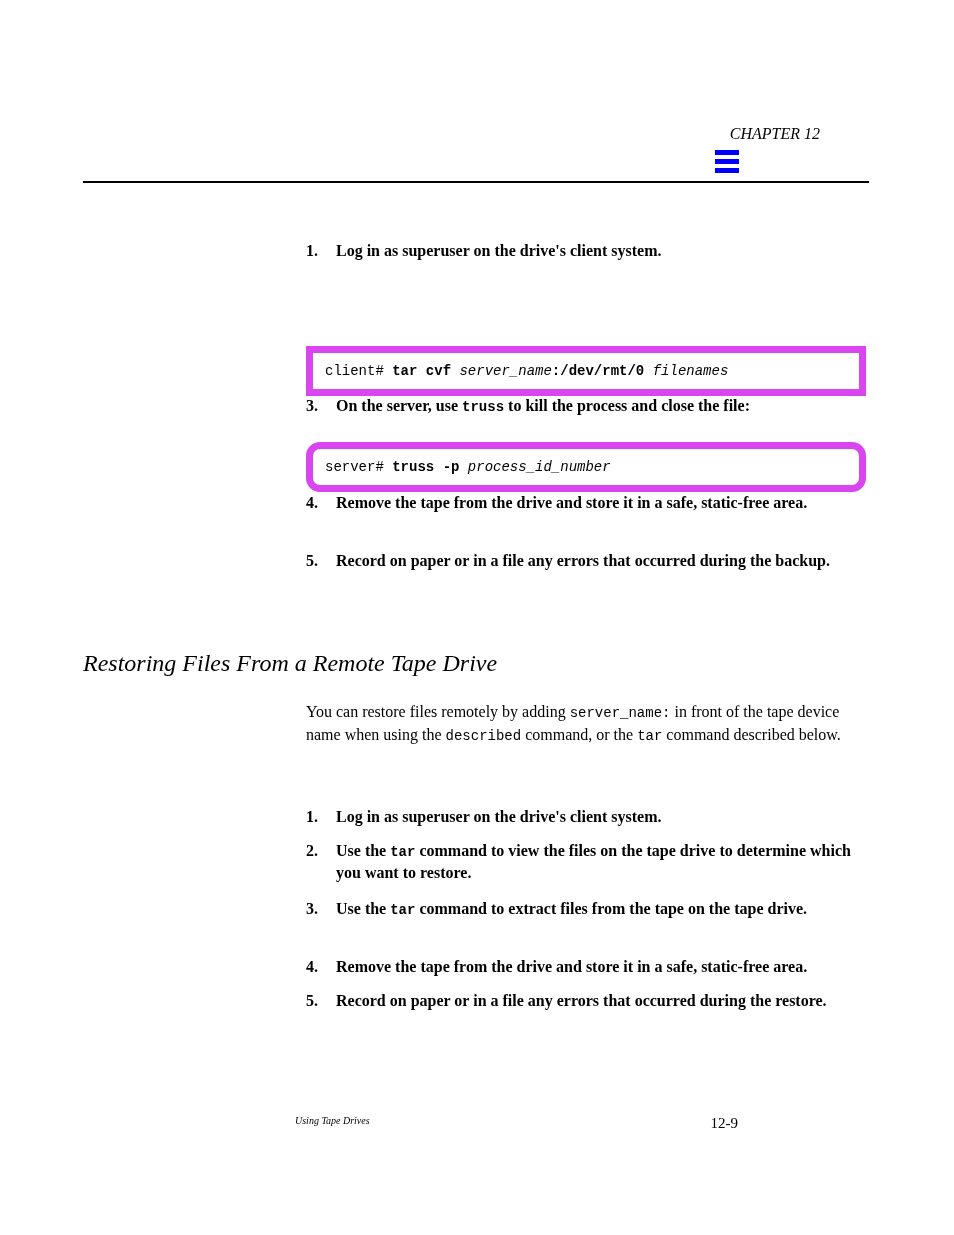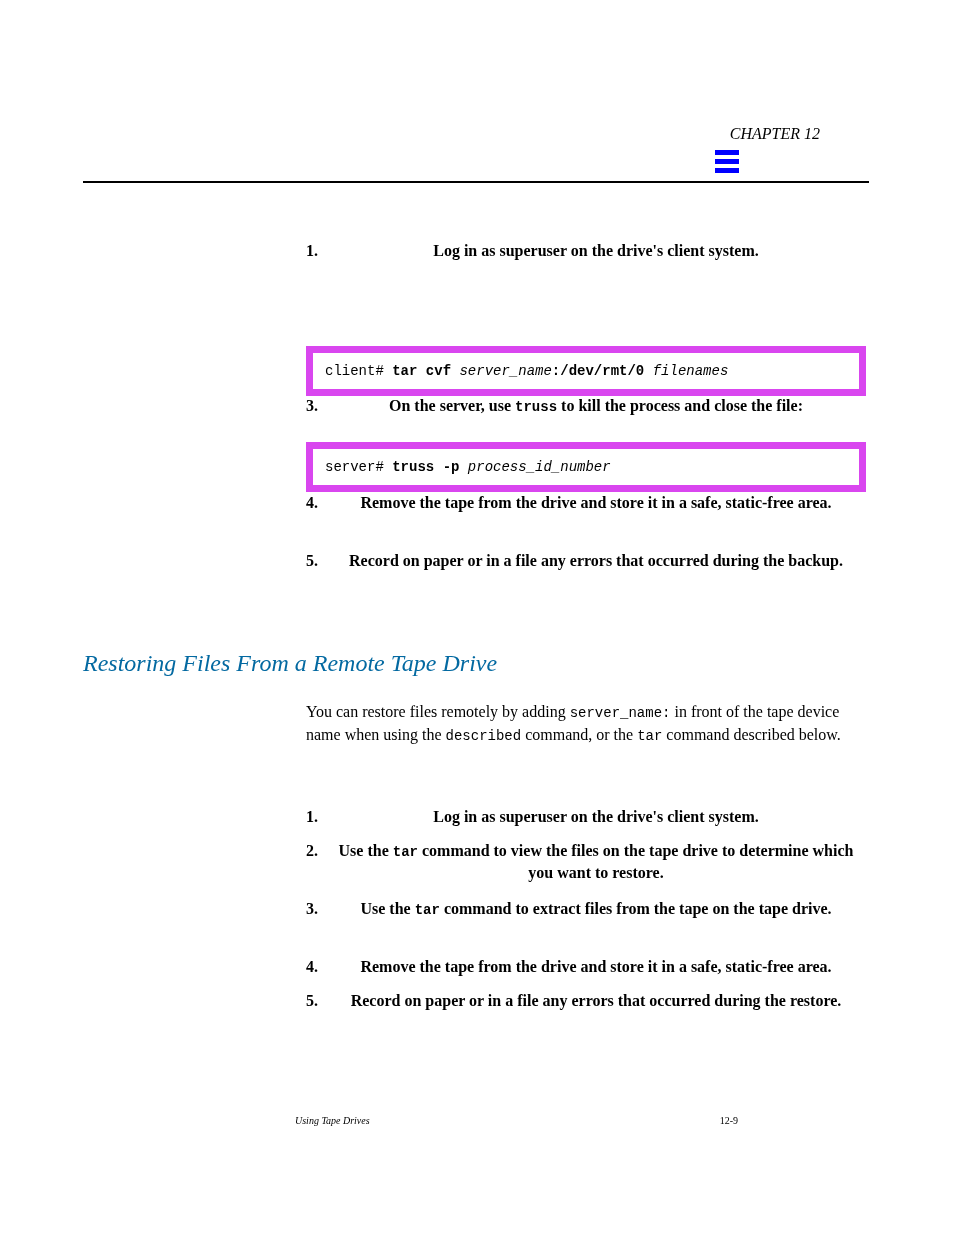--- a/index.html
+++ b/index.html
@@ -60,49 +60,48 @@
   .step-num {
     display: inline-block;
     width: 26px;
     font-weight: bold;
     vertical-align: top;
   }
   .step-text {
     display: inline-block;
     vertical-align: top;
     width: 520px;
-    text-align: center;
   }
   .step1 { top: 240px; }
   .step2 { top: 298px; }
   .step3 { top: 395px; }
   .step4 { top: 492px; }
   .step5 { top: 550px; }
 
   .cmd-box {
     position: absolute;
     left: 306px;
     width: 560px;
     border: 7px solid #d946ef;
     padding: 10px 12px;
     font-family: "Courier New", Courier, monospace;
     font-size: 14px;
     box-sizing: border-box;
   }
   .cmd1 { top: 346px; }
-  .cmd2 { top: 442px; }
+  .cmd2 { top: 442px; border-radius: 14px; }
 
   .h-restoring {
     position: absolute;
     left: 83px;
     top: 650px;
     font-size: 24px;
     font-style: italic;
     font-family: "Times New Roman", serif;
-    color: #0369a1;
+    color: #000000;
   }
   .para-restore {
     position: absolute;
     left: 306px;
     top: 700px;
     width: 560px;
     font-size: 16px;
     line-height: 1.45;
   }
   .para-restore .code { font-family: "Courier New", Courier, monospace; font-size: 14px; }
@@ -117,21 +116,21 @@
   .footer-left {
     position: absolute;
     left: 295px;
     top: 1115px;
     font-size: 10px;
   }
   .footer-right {
     position: absolute;
     right: 86px;
     top: 1115px;
-    font-size: 10px;
+    font-size: 15px;
   }
 
   .code-inline { font-family: "Courier New", Courier, monospace; font-size: 14px; }
   .ital { font-style: italic; }
 </style>
 </head>
 <body>
 
 <div class="page">
 

